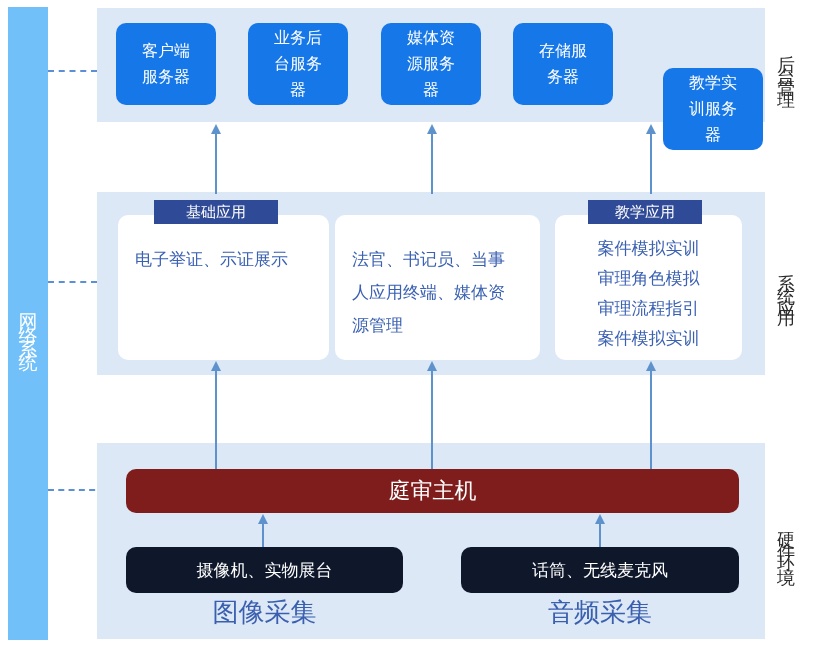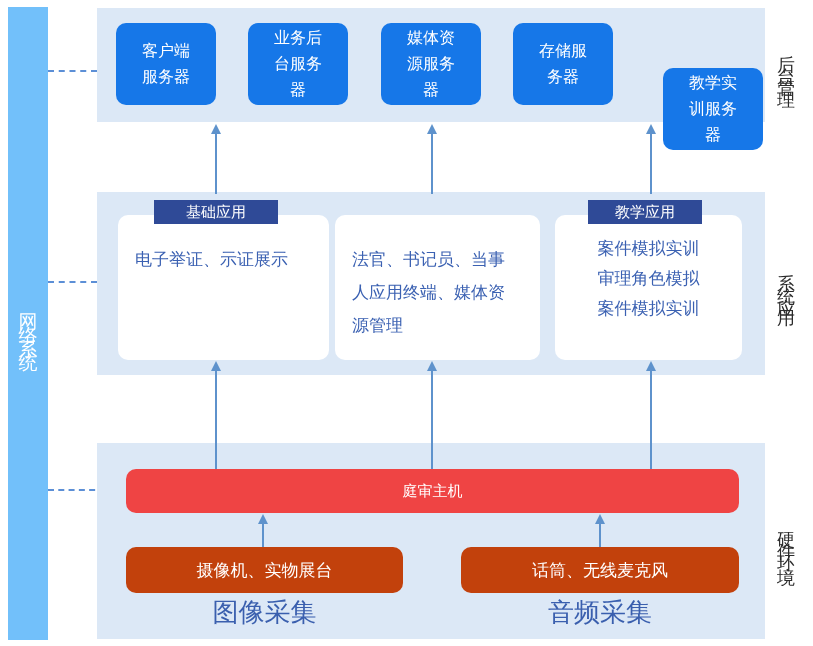--- a/index.html
+++ b/index.html
@@ -36,23 +36,23 @@
   .card-text{color:#3b61b2;font-size:17px;}
   .card-text.lh33 div{line-height:33px;}
   .card-text.lh30 div{line-height:30px;}
   .pad-left{padding:28px 6px 0 17px;text-align:left;}
   .pad-center{padding:19px 4px 0 4px;text-align:center;}
 
   .pill{position:absolute;top:200px;height:24px;background:#2f4a97;border-radius:0;
         color:#ffffff;font-size:15px;display:flex;align-items:center;justify-content:center;}
 
   
-  .host{position:absolute;left:126px;top:469px;width:613px;height:44px;background:#ef4444;border-radius:10px;
-        color:#ffffff;font-size:15px;display:flex;align-items:center;justify-content:center;}
-  .device{position:absolute;top:547px;height:46px;background:#c2410c;border-radius:10px;
+  .host{position:absolute;left:126px;top:469px;width:613px;height:44px;background:#7f1d1d;border-radius:10px;
+        color:#ffffff;font-size:22px;display:flex;align-items:center;justify-content:center;}
+  .device{position:absolute;top:547px;height:46px;background:#0f172a;border-radius:10px;
         color:#ffffff;font-size:17px;display:flex;align-items:center;justify-content:center;}
   .caption{position:absolute;top:600px;height:24px;color:#3a5fae;font-size:26px;
         display:flex;align-items:center;justify-content:center;}
 
   
   .arrow{position:absolute;width:10px;}
   .arrow .head{width:0;height:0;margin:0 auto;border-left:5px solid transparent;
         border-right:5px solid transparent;border-bottom:10px solid #5e92cc;}
   .arrow .shaft{width:2px;margin:0 auto;background:#5e92cc;height:calc(100% - 10px);}
 
@@ -123,20 +123,21 @@
     <div class="card-text lh33 pad-left">
         <div>法官、书记员、当事</div>
         <div>人应用终端、媒体资</div>
         <div>源管理</div>
       </div>
   </div>
   <div class="card" style="left:555px;width:187px;">
     <div class="card-text lh30 pad-center">
         <div>案件模拟实训</div>
         <div>审理角色模拟</div>
+        <div>审理流程指引</div>
         <div>案件模拟实训</div>
       </div>
   </div>
 
   <div class="pill" style="left:154px;width:124px;">基础应用</div>
   <div class="pill" style="left:588px;width:114px;">教学应用</div>
 
   <div class="host">庭审主机</div>
 
   <div class="device" style="left:126px;width:277px;">摄像机、实物展台</div>

